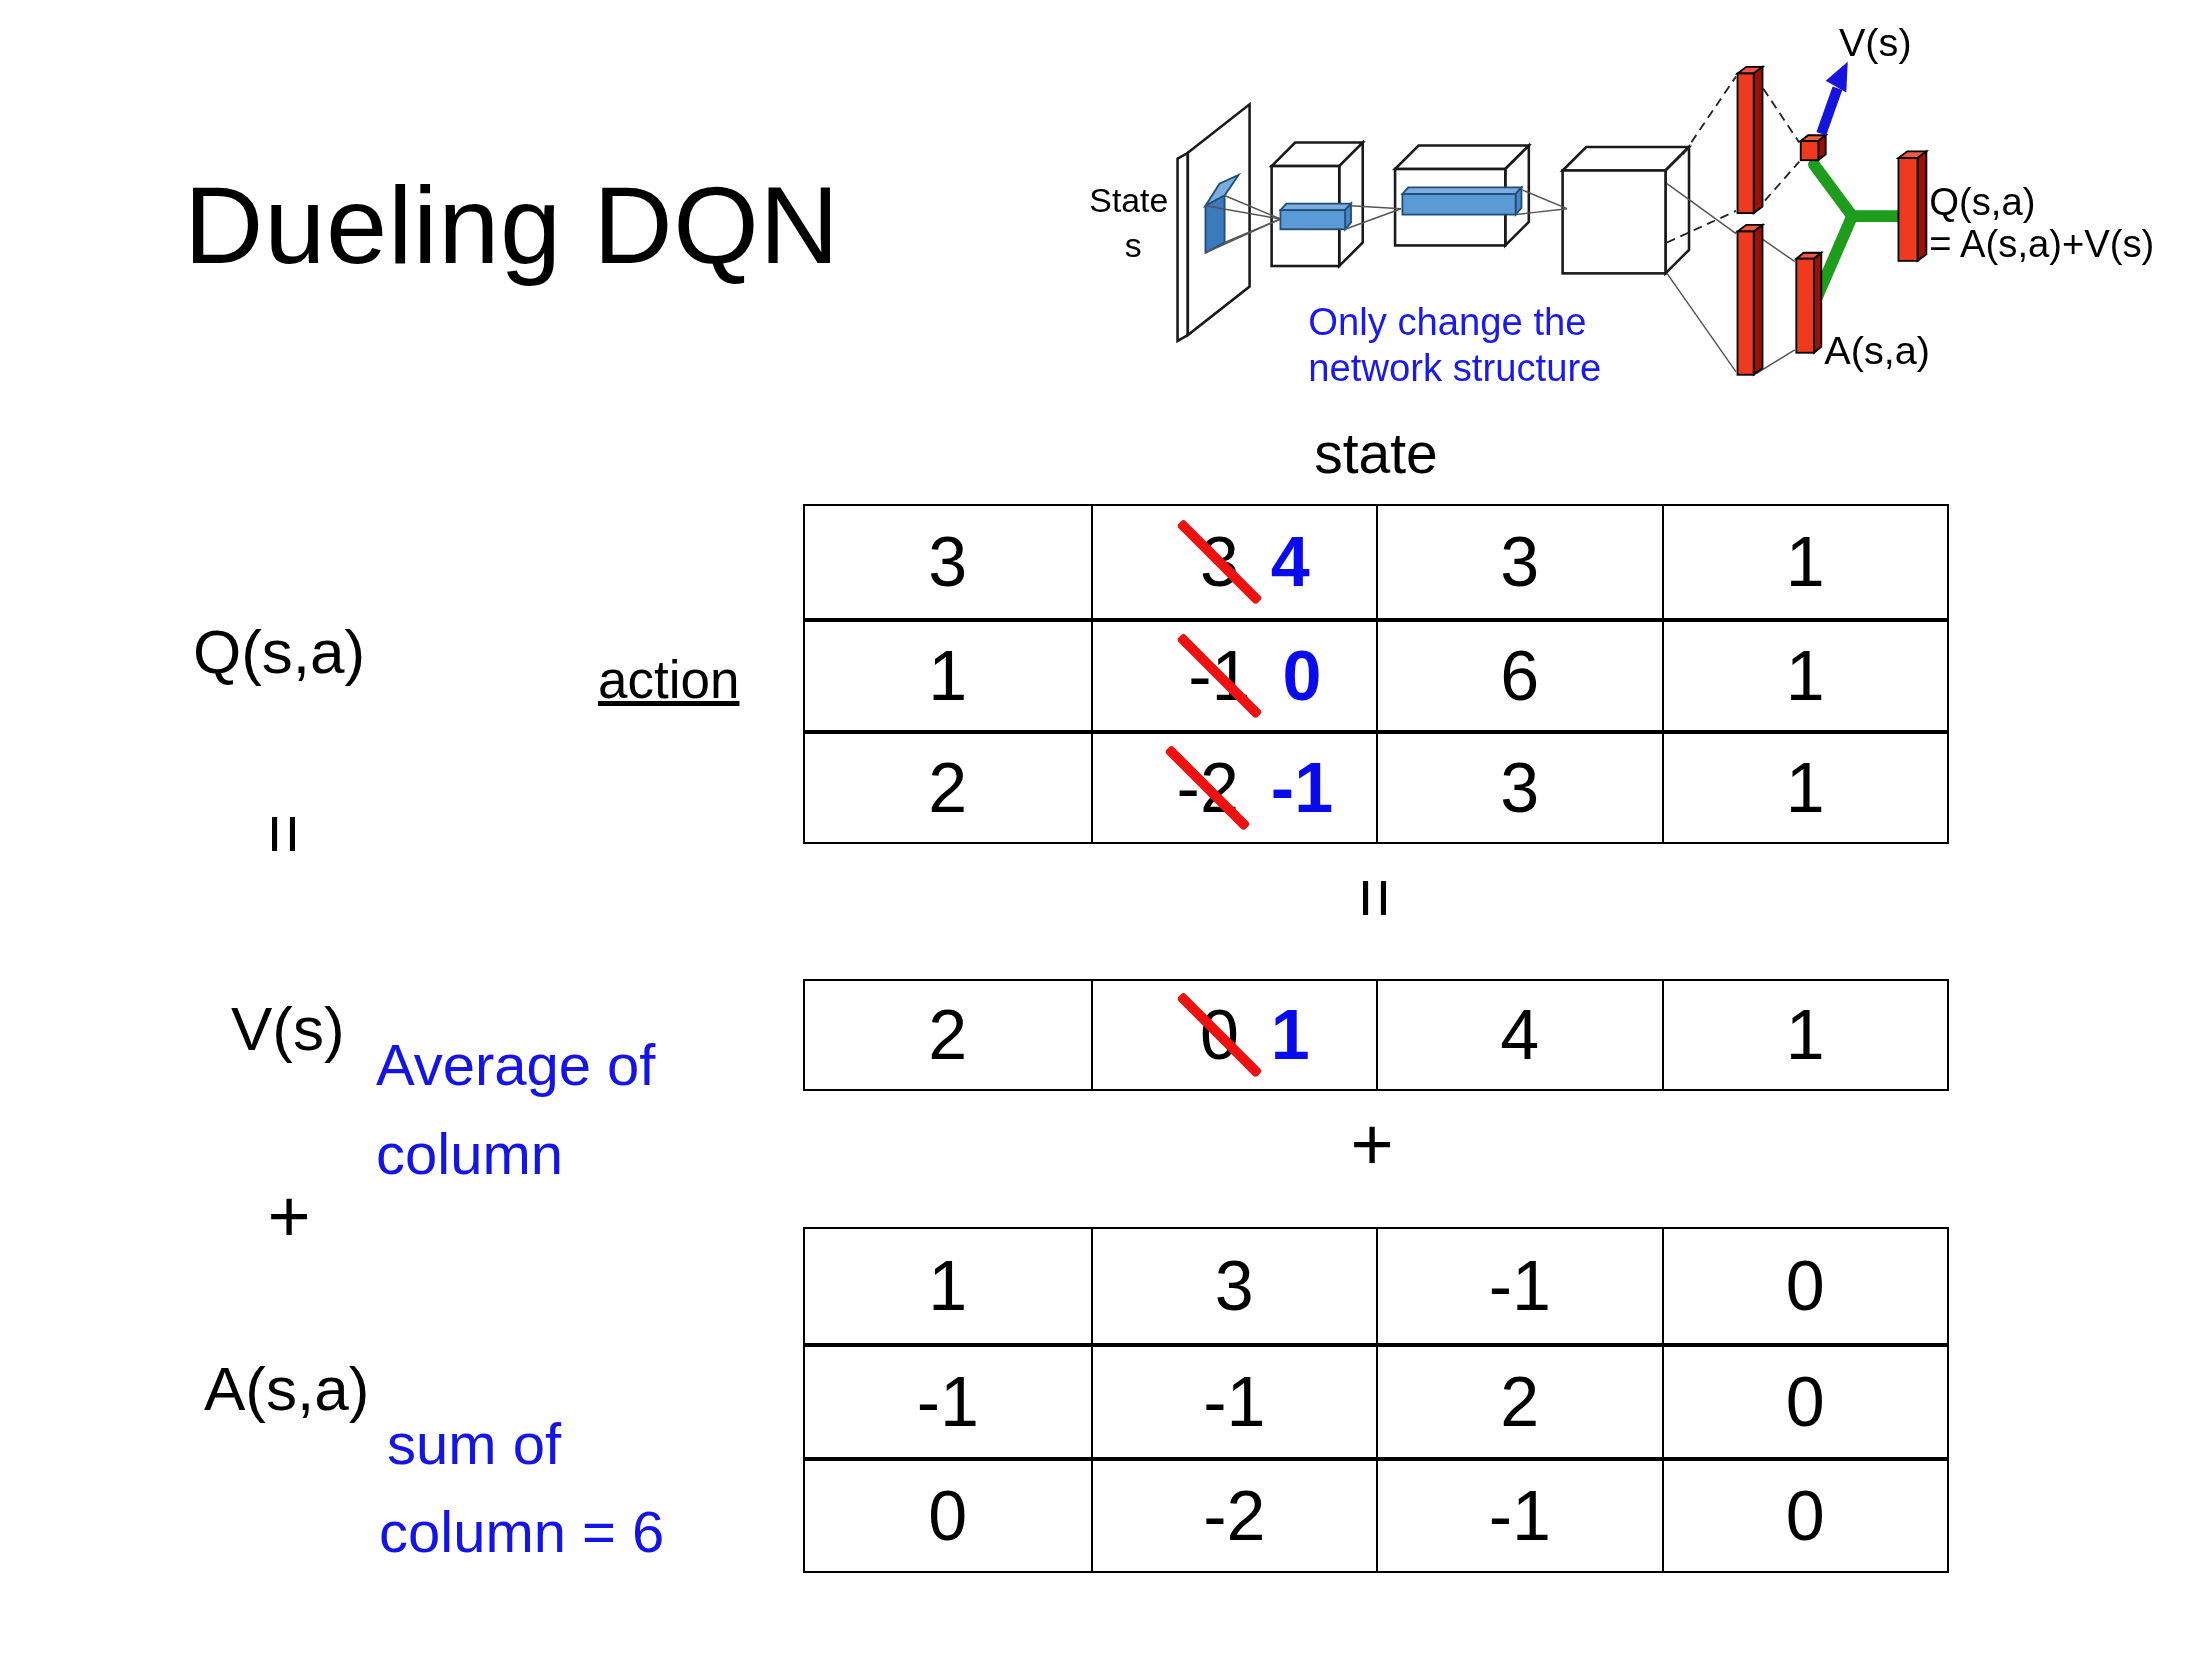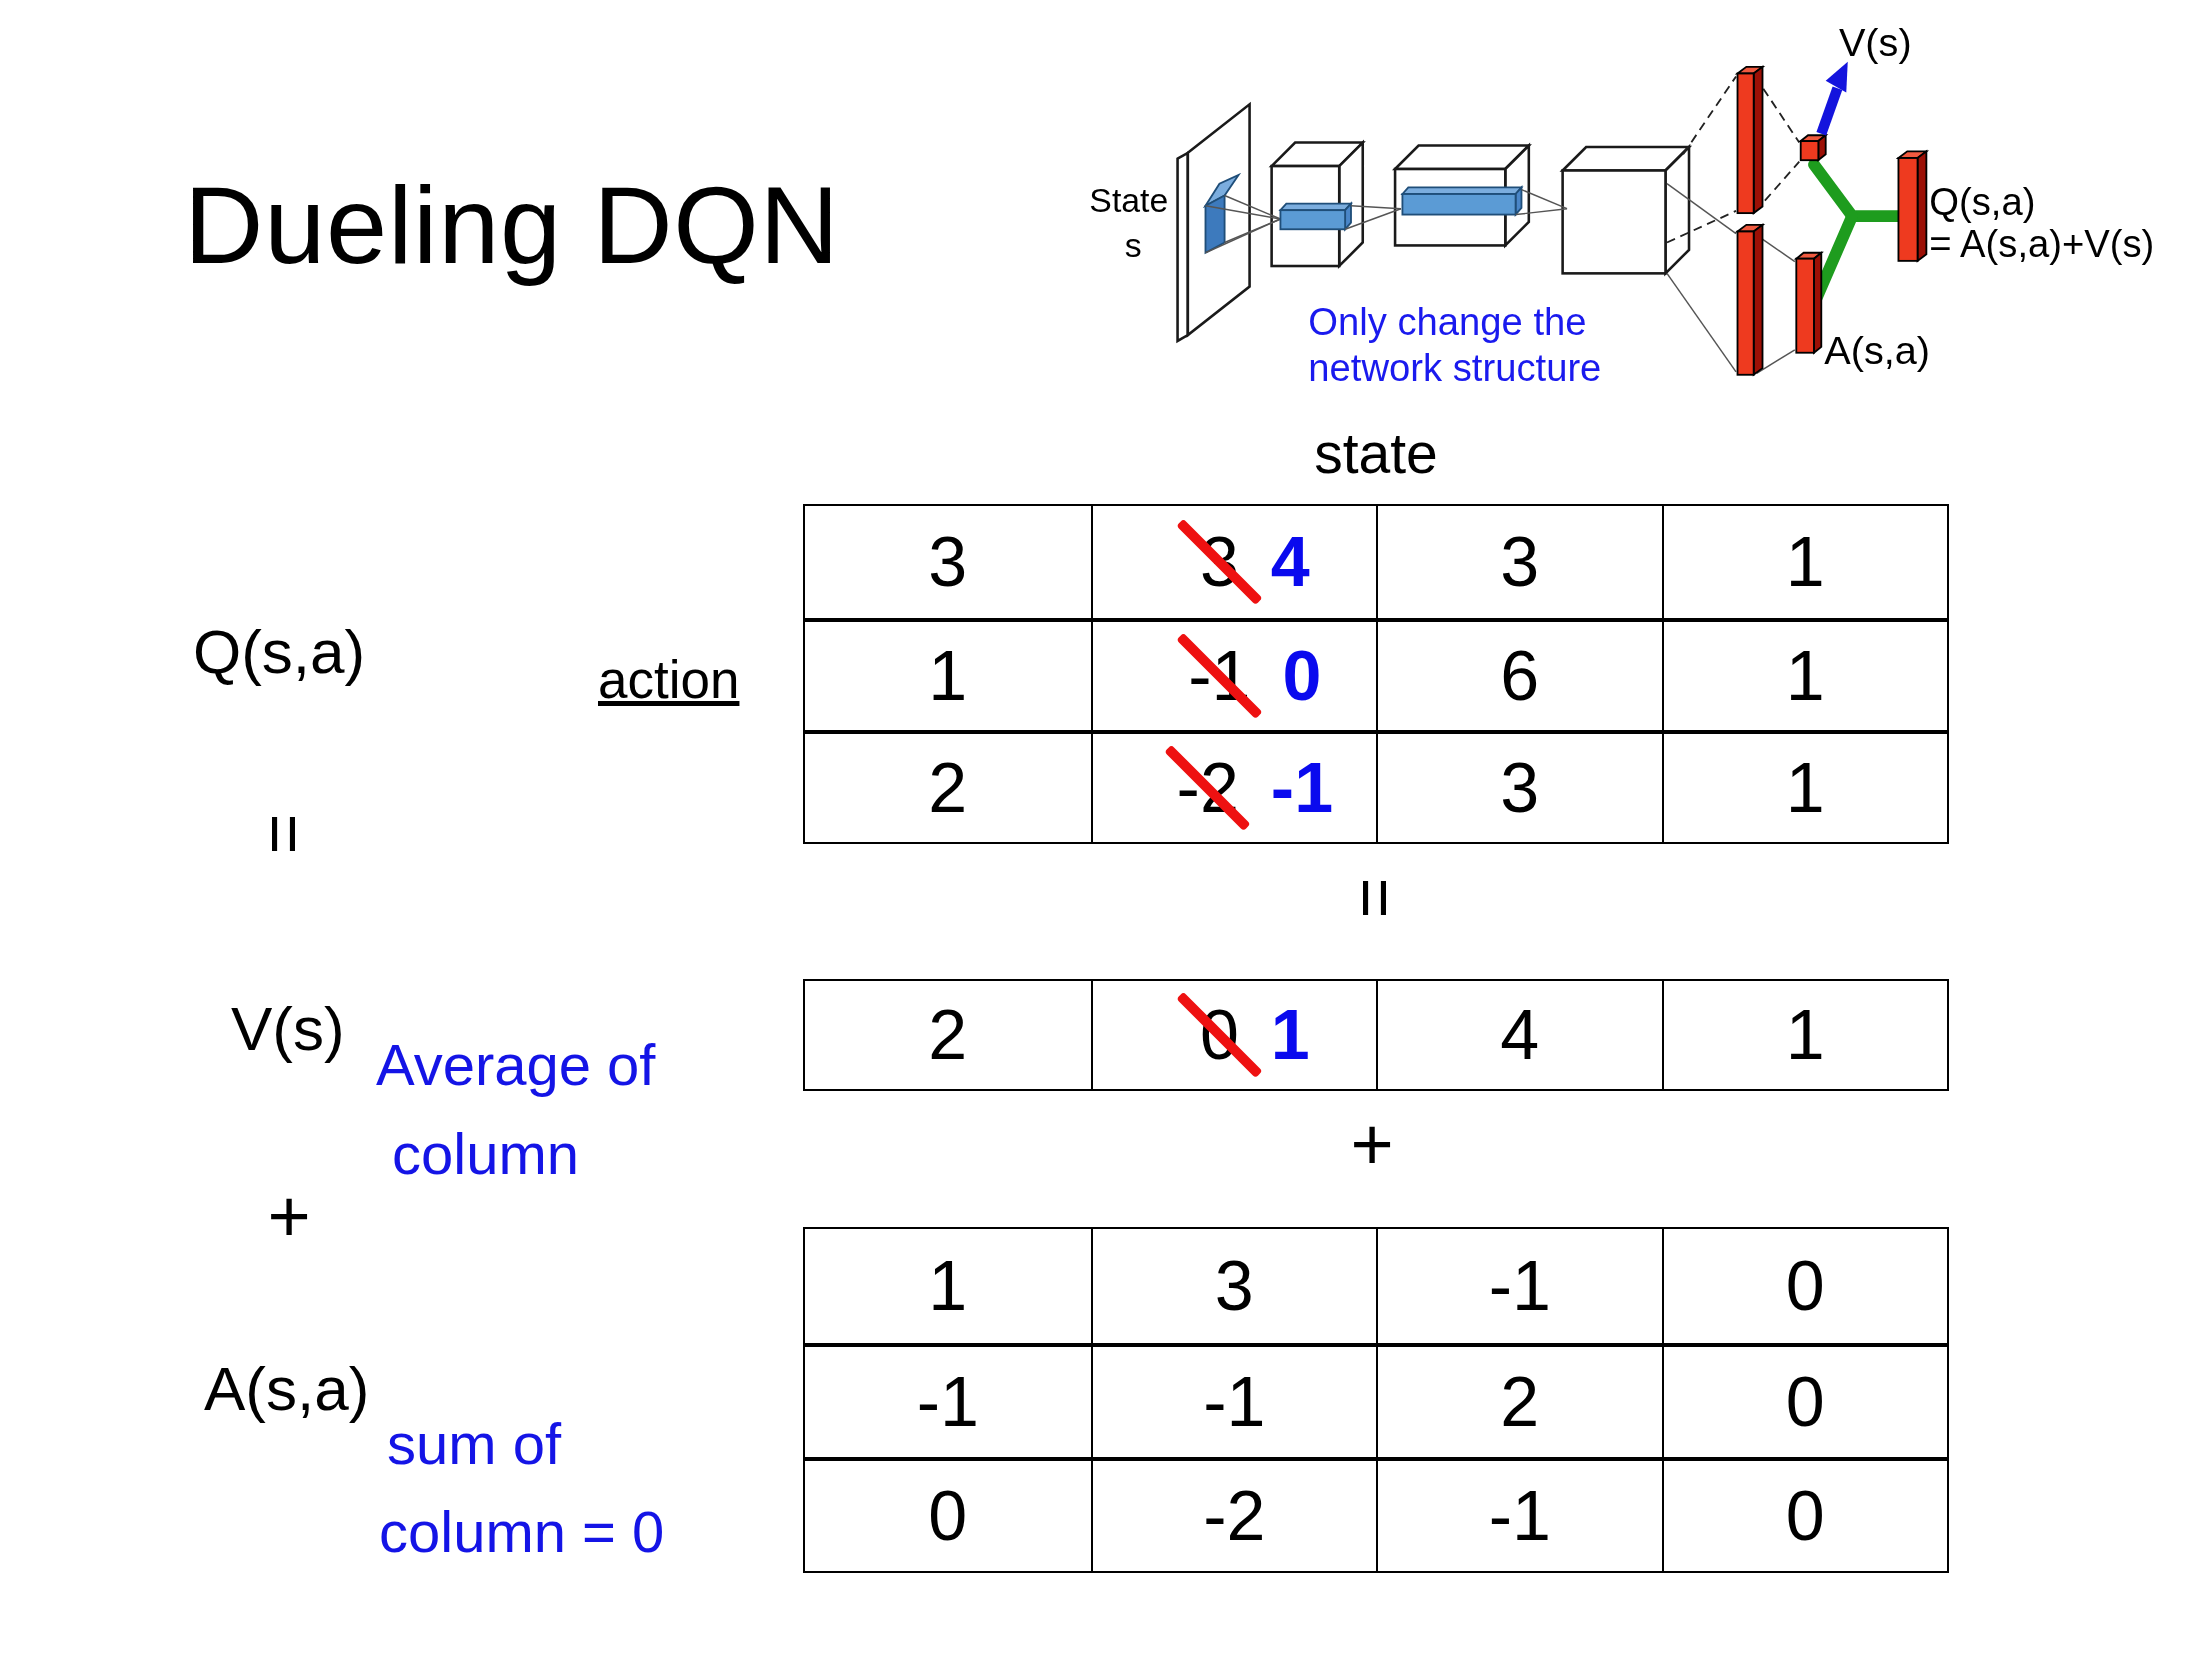--- a/index.html
+++ b/index.html
@@ -161,25 +161,25 @@
   <text x="1780" y="518" font-size="52" fill="#1a1aee">network structure</text>
 </svg>
 
 <div class="abs hdr" style="left:803px;width:1146px;top:425px;text-align:center;">state</div>
 <div class="abs" style="left:598px;top:653px;font-size:53px;text-decoration:underline;">action</div>
 
 <div class="abs lbl" style="left:193px;top:621px;">Q(s,a)</div>
 <span class="rot" style="left:284px;top:834px;">=</span>
 <div class="abs lbl" style="left:231px;top:998px;">V(s)</div>
 <div class="abs blue-note" style="left:376px;top:1036px;">Average of</div>
-<div class="abs blue-note" style="left:376px;top:1125px;margin-left:16px;">column</div>
+<div class="abs blue-note" style="left:376px;top:1125px;">column</div>
 <span class="abs op ctr" style="left:289px;top:1217px;">+</span>
 <div class="abs lbl" style="left:204px;top:1358px;">A(s,a)</div>
 <div class="abs blue-note" style="left:379px;top:1415px;margin-left:8px;">sum of</div>
-<div class="abs blue-note" style="left:379px;top:1503px;">column = 0</div>
+<div class="abs blue-note" style="left:379px;top:1503px;">column = 6</div>
 
 <span class="rot" style="left:1375px;top:898px;">=</span>
 <span class="abs op ctr" style="left:1372px;top:1145px;">+</span>
 
 <div class="tbl" style="top:504px;height:340px;grid-template-rows:repeat(3,1fr);">
     <div class="cell">3</div>
     <div class="cell">
       <span class="pair">
         <span class="old">3</span>
         <span class="new">4</span>

